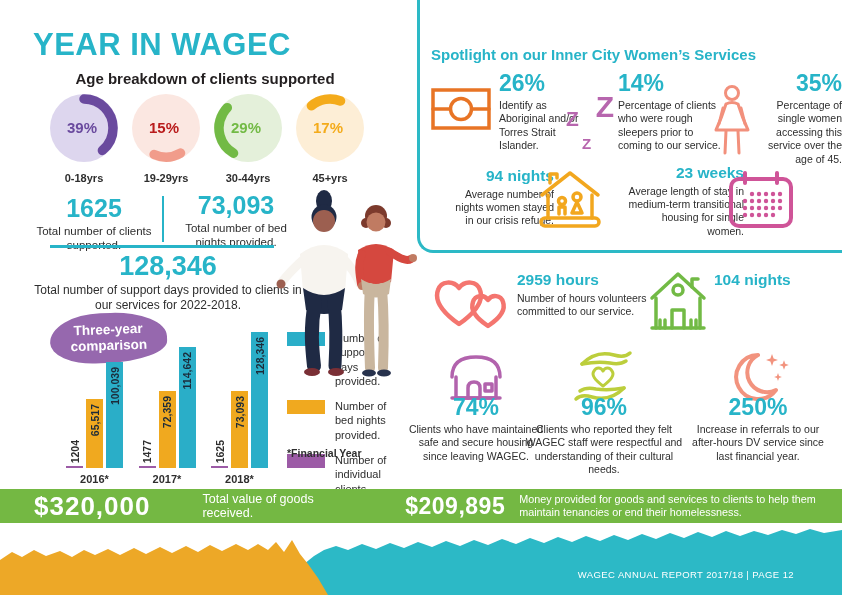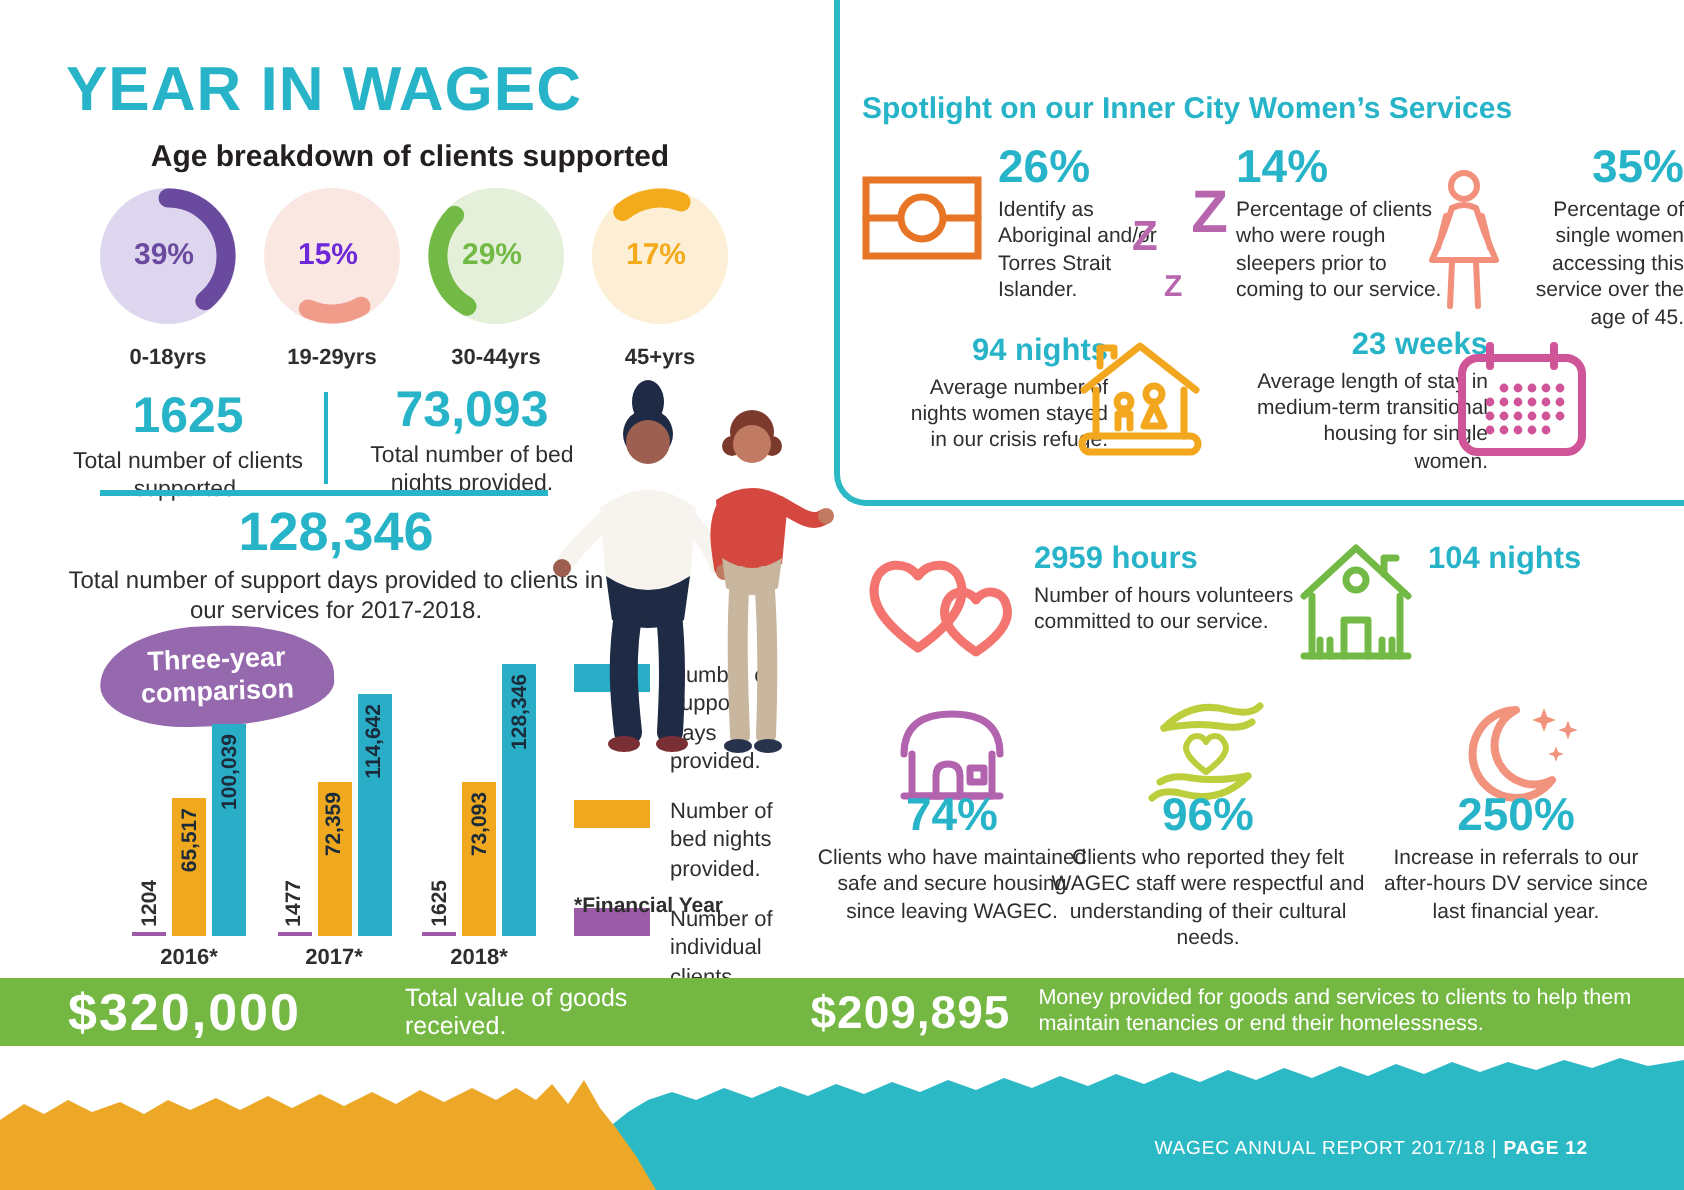--- a/index.html
+++ b/index.html
@@ -46,39 +46,39 @@
   .zzz{position:absolute;font-weight:800;color:#b766ae;line-height:1;font-family:"Liberation Sans",sans-serif;}
   
   #band{left:0;top:489px;width:842px;height:34px;background:#74b843;display:flex;align-items:center;color:#fff;}
   #band .v1{font-size:26px;font-weight:800;margin-left:34px;letter-spacing:1px;}
   #band .d1{font-size:12.5px;margin-left:52px;}
   #band .v2{font-size:23px;font-weight:800;margin-left:41px;letter-spacing:.5px;}
   #band .d2{font-size:10.8px;line-height:1.25;margin-left:14px;width:330px;}
   
   #waves{left:0;top:528px;width:842px;height:67px;}
   #footer-text{right:48px;top:569px;font-size:9.5px;color:#fff;letter-spacing:.4px;z-index:5;}
-  #footer-text b{font-weight:700;}
+  #footer-text b{font-weight:400;}
 </style>
 </head>
 <body>
 
 <div id="page">
 
   <div class="abs" id="main-title">YEAR IN WAGEC</div>
   <div class="abs" id="age-title">Age breakdown of clients supported</div>
 
   <div class="abs" id="donuts">
       <div class="donut-cell"><svg width="72" height="72">
           <circle cx="36" cy="36" r="34" fill="#ddd6ee"></circle>
           <circle cx="36" cy="36" r="29" fill="none" stroke="#6a4a9e" stroke-width="9.5" stroke-linecap="round" stroke-dasharray="71.06282582420113 182.212373908208" transform="rotate(-90 36 36)"></circle>
         </svg><div class="donut-pct" style="color: rgb(106, 74, 158);">39%</div><div class="donut-label">0-18yrs</div></div>
       <div class="donut-cell"><svg width="72" height="72">
           <circle cx="36" cy="36" r="34" fill="#fbe7e1"></circle>
           <circle cx="36" cy="36" r="29" fill="none" stroke="#f19c8b" stroke-width="9.5" stroke-linecap="round" stroke-dasharray="27.331856086231202 182.212373908208" transform="rotate(60 36 36)"></circle>
-        </svg><div class="donut-pct" style="color: #6d28d9;">15%</div><div class="donut-label">19-29yrs</div></div>
+        </svg><div class="donut-pct" style="color: #b91c1c;">15%</div><div class="donut-label">19-29yrs</div></div>
       <div class="donut-cell"><svg width="72" height="72">
           <circle cx="36" cy="36" r="34" fill="#e4f0da"></circle>
           <circle cx="36" cy="36" r="29" fill="none" stroke="#72ba45" stroke-width="9.5" stroke-linecap="round" stroke-dasharray="52.841588433380316 182.212373908208" transform="rotate(120 36 36)"></circle>
         </svg><div class="donut-pct" style="color: rgb(114, 186, 69);">29%</div><div class="donut-label">30-44yrs</div></div>
       <div class="donut-cell"><svg width="72" height="72">
           <circle cx="36" cy="36" r="34" fill="#fdeed6"></circle>
           <circle cx="36" cy="36" r="29" fill="none" stroke="#f4ab1b" stroke-width="9.5" stroke-linecap="round" stroke-dasharray="30.976103564395363 182.212373908208" transform="rotate(230 36 36)"></circle>
         </svg><div class="donut-pct" style="color: rgb(244, 171, 27);">17%</div><div class="donut-label">45+yrs</div></div>
     </div>
 
@@ -88,21 +88,21 @@
   </div>
   <div class="abs" id="divider-v"></div>
   <div class="abs" style="left:172px;top:193px;width:128px;text-align:center;">
     <div class="stat-val">73,093</div>
     <div class="stat-desc">Total number of bed nights provided.</div>
   </div>
   <div class="abs" id="divider-h"></div>
 
   <div class="abs" style="left:28px;top:253px;width:280px;text-align:center;">
     <div class="stat-val" style="font-size:27px;">128,346</div>
-    <div class="stat-desc" style="font-size:12px;">Total number of support days provided to clients in our services for 2017-2018.</div>
+    <div class="stat-desc" style="font-size:12px;">Total number of support days provided to clients in our services for 2022-2018.</div>
   </div>
 
   <div class="abs" id="blob">Three-year comparison</div>
   <div class="abs" id="bar-chart">
       <div class="bar-group">
         <div class="bar" style="height: 2.5px; background: rgb(156, 91, 166);">
           <span class="bar-label outside">1204</span>
         </div>
         <div class="bar" style="height: 69.4242px; background: rgb(240, 169, 31);">
           <span class="bar-label">65,517</span>

